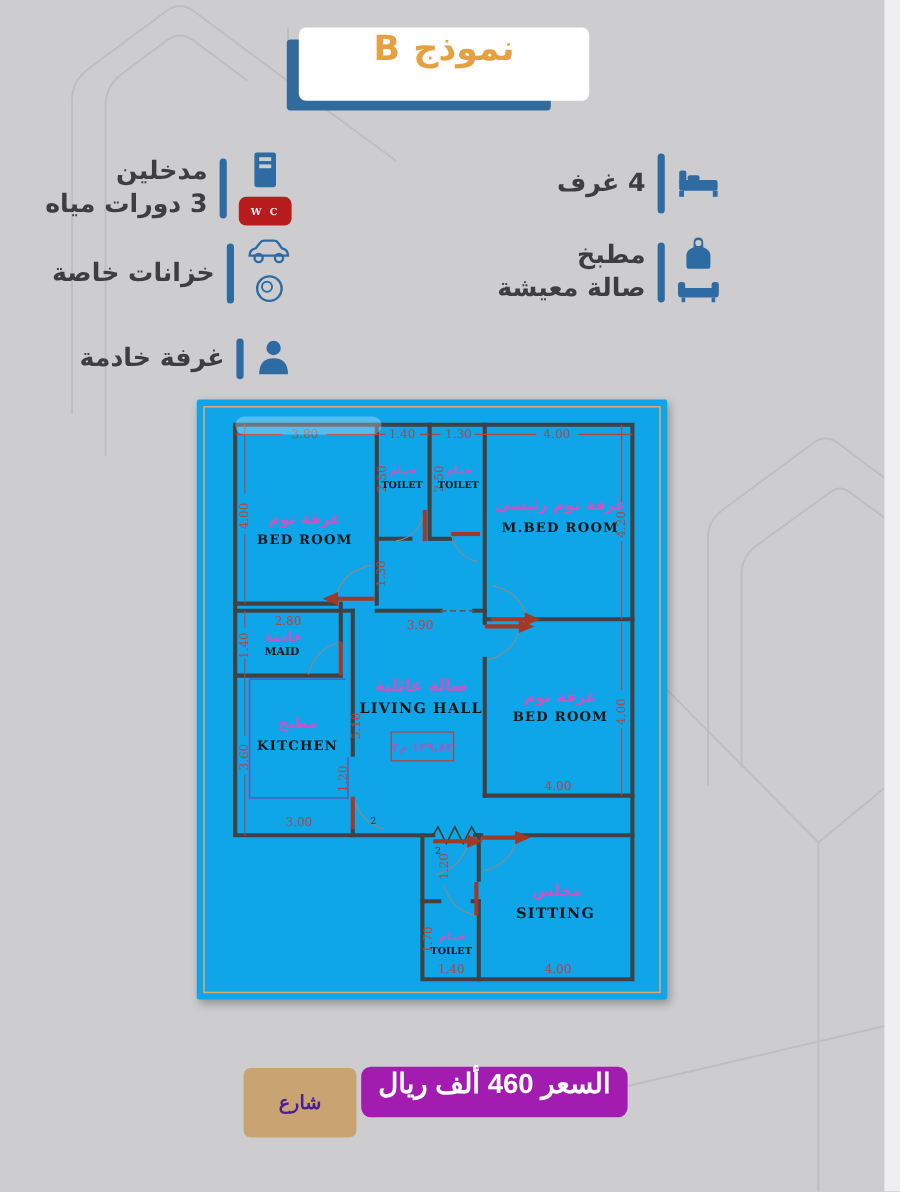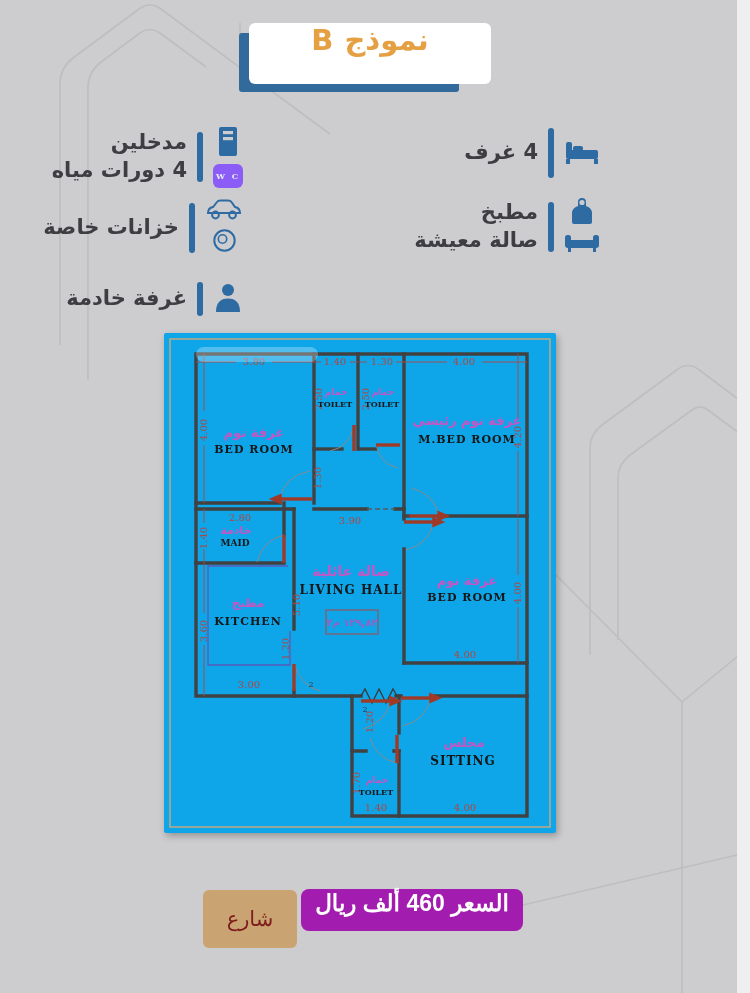--- a/index.html
+++ b/index.html
@@ -15,21 +15,21 @@
   .hdr-card span{direction:rtl;font-size:29px;font-weight:700;color:#e5a042;letter-spacing:1px}
   
   .feat{position:absolute;display:flex;align-items:center;gap:10px;z-index:2}
   .feat .txt{direction:rtl;text-align:right;font-size:21px;color:#3e3e42;line-height:1.32;white-space:nowrap}
   .feat .l1{font-weight:700}
   .feat .l2{font-weight:600}
   .feat .l2:empty{display:none}
   .feat .bar{width:6px;border-radius:3px;background:#2e6ba3}
   .bar-lg{height:50px}.bar-sm{height:34px}
   .feat .icons{display:flex;flex-direction:column;align-items:center;gap:3px}
-  .wc-box{width:30px;height:24px;background:#8b5cf6;border-radius:6px;color:#e8eef5;
+  .wc-box{width:44px;height:24px;background:#b91c1c;border-radius:6px;color:#e8eef5;
           font:700 8px "DejaVu Serif",serif;display:flex;align-items:center;justify-content:center;letter-spacing:2px}
   
   .wm{position:absolute;left:183px;top:262px;z-index:6;color:rgba(255,255,255,.62);
       font-size:60px;font-weight:700;direction:rtl;line-height:1;text-shadow:0 0 4px rgba(255,255,255,.25)}
   .wm-strip{position:absolute;left:196px;top:347px;width:122px;height:15px;border-radius:8px;
             background:rgba(255,255,255,.28);z-index:6}
   
   .plan-card{position:absolute;left:164px;top:333px;width:392px;height:500px;background:#0ea5e9;
              border-radius:2px;box-shadow:2px 3px 7px rgba(0,0,0,.28);z-index:4}
   .plan-card svg{display:block}
@@ -41,21 +41,21 @@
   .ren{font:700 11px "DejaVu Serif",serif;fill:#161616;letter-spacing:1px}
   .rars{font:700 9px "DejaVu Sans",sans-serif;fill:#c457c4}
   .rens{font:700 8px "DejaVu Serif",serif;fill:#161616}
   .aream{font:700 10px "DejaVu Sans",sans-serif;fill:#9a5fc0}
   
   .price-btn{position:absolute;left:301px;top:889px;width:222px;height:42px;background:#a21caf;border-radius:8px;
              display:flex;align-items:flex-start;justify-content:center;z-index:5;border:none}
   .price-btn span{direction:rtl;color:#fff;font-size:23px;font-weight:700;white-space:nowrap}
   .street-btn{position:absolute;left:203px;top:890px;width:94px;height:58px;background:#c9a472;border-radius:6px;
               display:flex;align-items:center;justify-content:center;z-index:5;border:none}
-  .street-btn span{direction:rtl;color:#7f1d1d;font-size:21px;font-weight:400}
+  .street-btn span{direction:rtl;color:#4c1d95;font-size:16px;font-weight:700}
 </style>
 </head>
 <body>
 
 <div id="stage">
 
   <svg id="bg" width="750" height="993" viewBox="0 0 750 993">
     <g fill="none" stroke="#bebebf" stroke-width="1.6">
       <path d="M60,345 L60,84 Q60,68 73,58 L139,9 Q150,1 161,9 L262,84 L330,134"></path>
       <path d="M88,380 V88 Q88,72 101,62 L140,33 Q150,26 160,33 L206,67"></path>
@@ -113,21 +113,21 @@
           <rect x="4" y="16" width="3" height="4"></rect>
             <rect x="29" y="16" width="3" height="4"></rect>
         </svg>
       </span>
     </div>
   </div>
 
   <div class="feat" style="right:507px;top:126px">
     <div class="txt">
       <div class="l2">مدخلين</div>
-      <div class="l1">4 دورات مياه</div>
+      <div class="l1">3 دورات مياه</div>
     </div>
     <div class="bar bar-lg"></div>
     <div class="icons">
       <span>
         <svg width="24" height="31" viewBox="0 0 24 31" fill="#2e6ba3">
           <rect x="3" y="1" width="18" height="29" rx="2"></rect>
           <rect x="7" y="5" width="10" height="3.2" fill="#cdcdcf"></rect>
           <rect x="7" y="11" width="10" height="3.2" fill="#cdcdcf"></rect>
         </svg>
       </span>

